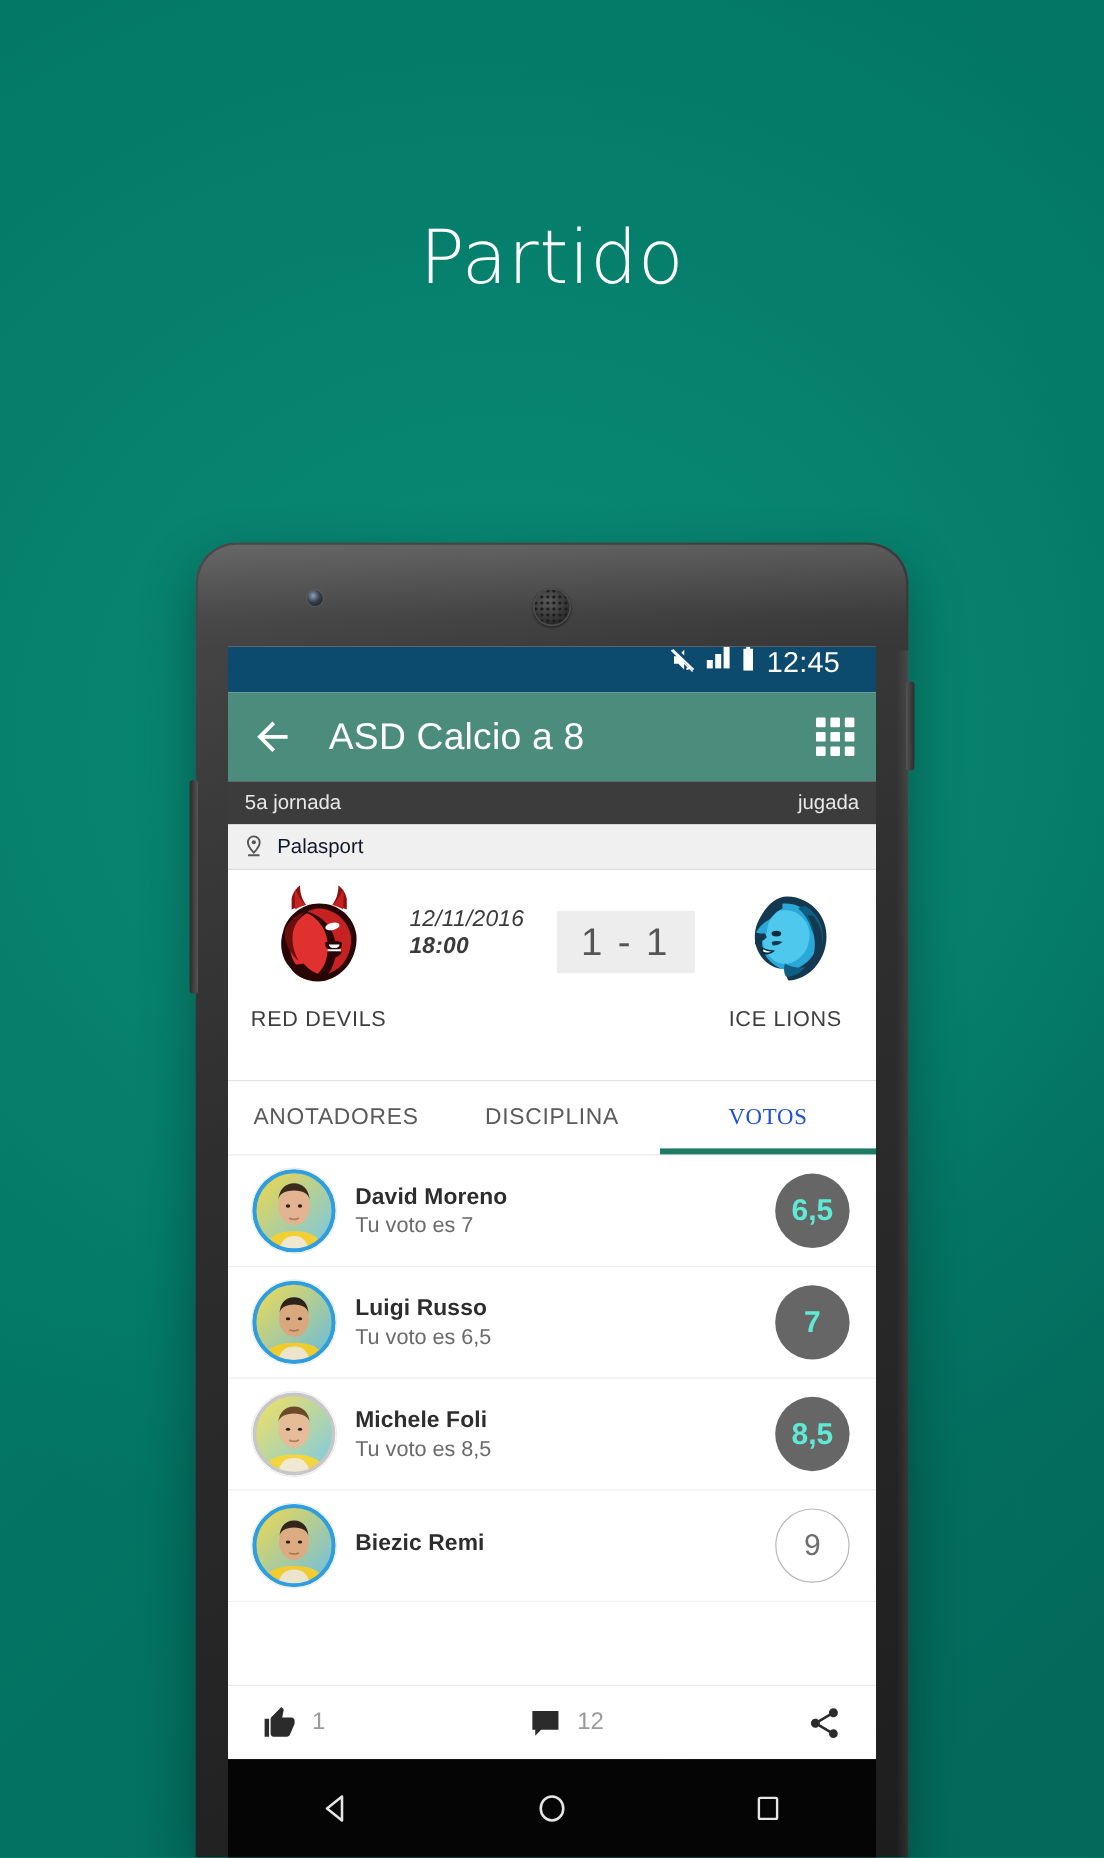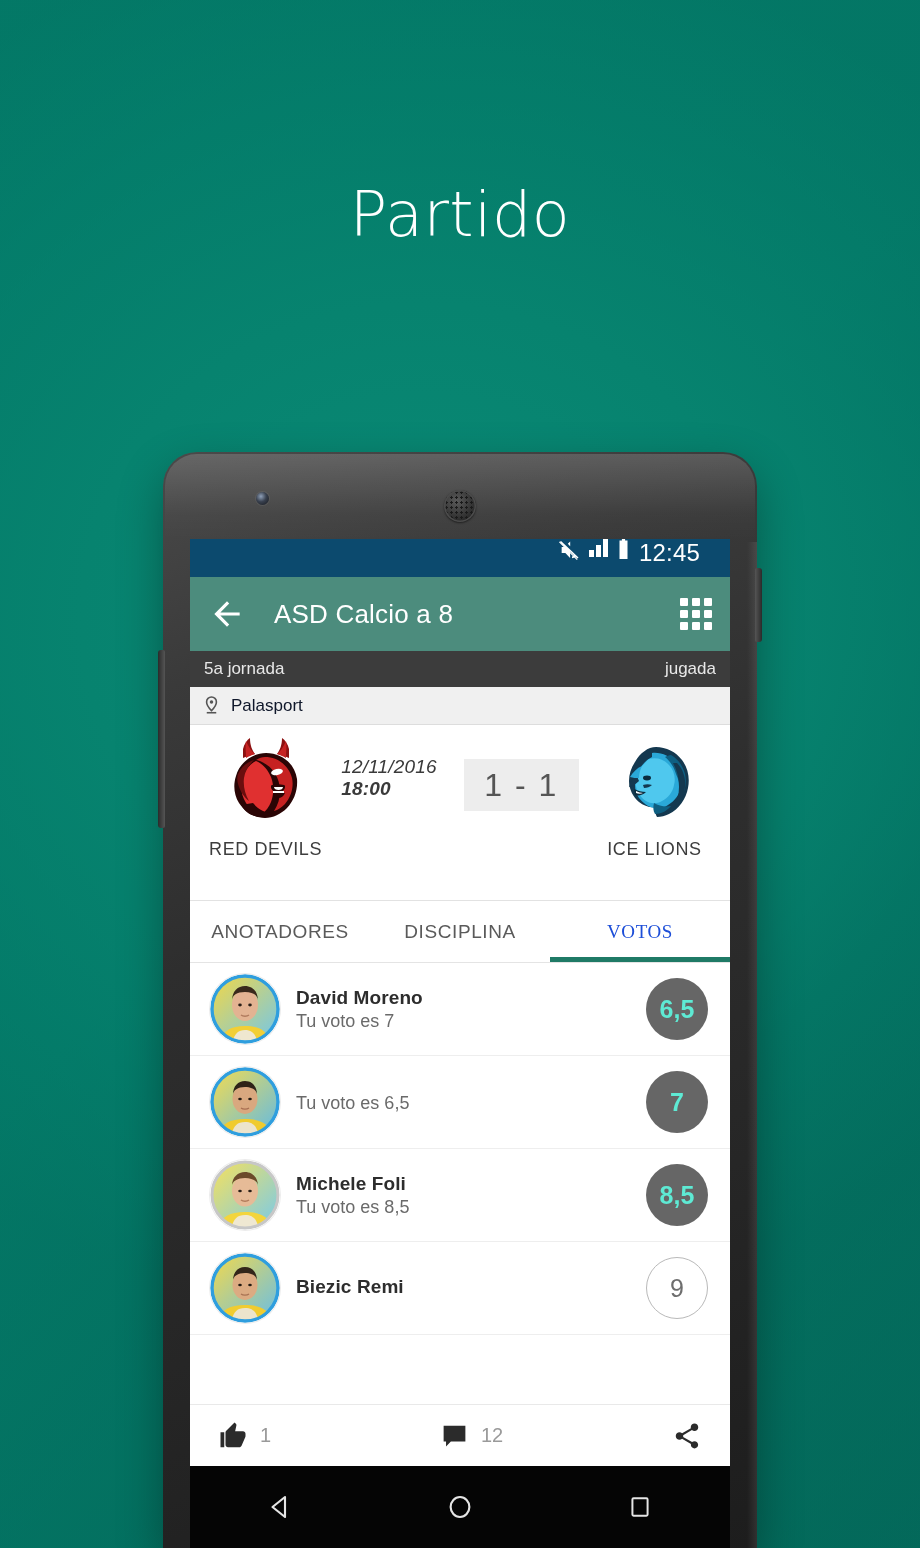--- a/index.html
+++ b/index.html
@@ -100,21 +100,21 @@
   .ic-batt{ width:13px; height:20px; display:block; }
 
   
   .appbar{
     height:74px; background:#4c8c7d;
     display:flex; align-items:center; padding:0 18px;
     position:relative;
   }
   .appbar .back{ width:38px; height:38px; flex:0 0 auto; cursor:pointer; }
   .appbar .title{
-    color:#fff; font-size:26px; font-weight:400;
+    color:#fff; font-size:31px; font-weight:400;
     margin-left:28px; letter-spacing:0.2px;
   }
   .appbar .grid{
     margin-left:auto; width:32px; height:32px; cursor:pointer;
     display:grid; grid-template-columns:repeat(3,1fr); grid-template-rows:repeat(3,1fr);
     gap:4px;
   }
   .appbar .grid span{ background:#fff; border-radius:1px; display:block; }
 
   
@@ -397,20 +397,21 @@
               <ellipse cx="35" cy="32" rx="12.5" ry="15" fill="#d9a87f"></ellipse>
               <path d="M23 28c0-9 5-14 12-14s12 5 12 14c0-5-5-8-12-8s-12 3-12 8z" fill="#2e2318"></path>
               <ellipse cx="30" cy="32" rx="1.8" ry="1.3" fill="#241b13"></ellipse>
               <ellipse cx="40" cy="32" rx="1.8" ry="1.3" fill="#241b13"></ellipse>
               <path d="M31 41c2 1.4 6 1.4 8 0" stroke="#a86f52" stroke-width="1.3" fill="none"></path>
             </g>
             <circle cx="35" cy="35" r="33" fill="none" stroke="#2f9ede" stroke-width="3.4"></circle>
           </svg>
         </div>
         <div class="pinfo">
+          <div class="pname">Luigi Russo</div>
           <div class="pvote">Tu voto es  6,5</div>
         </div>
         <div class="score filled">7</div>
       </div>
 
       <div class="row">
         <div class="avatar">
           <svg viewBox="0 0 70 70">
             <defs>
               <clipPath id="c3">

